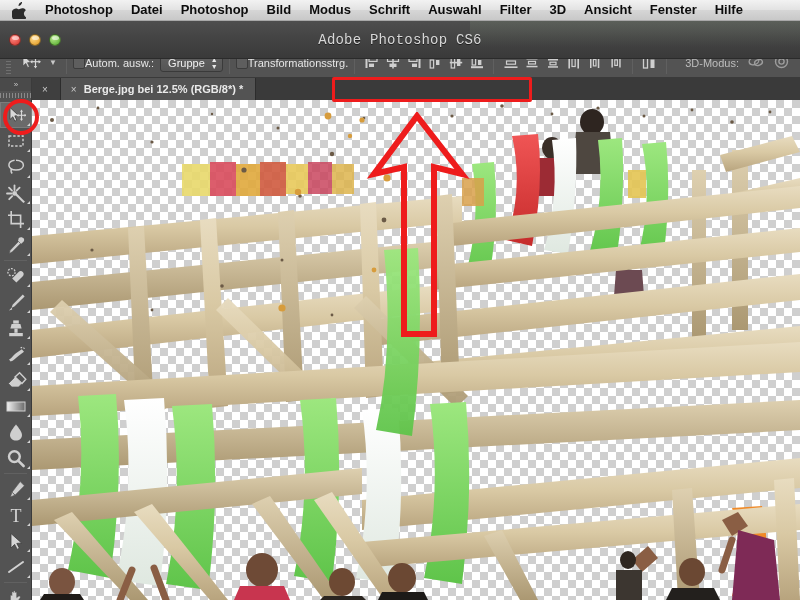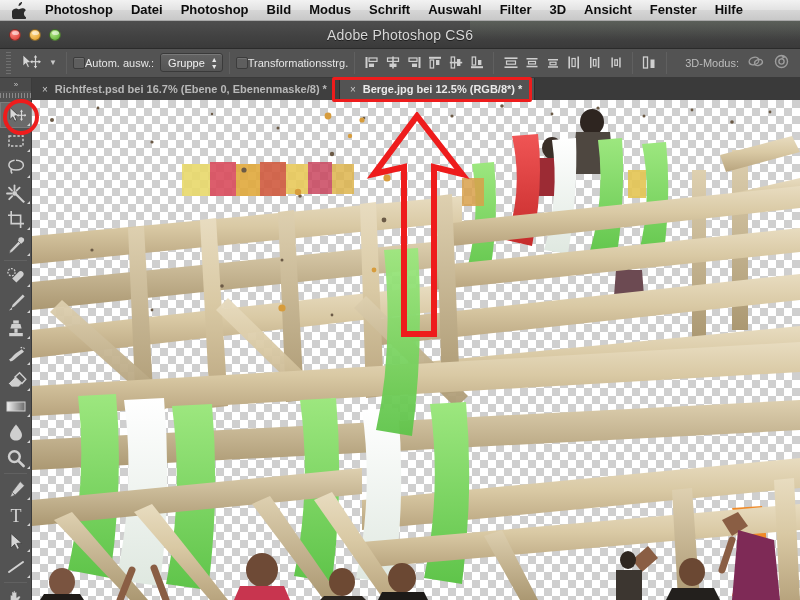--- a/index.html
+++ b/index.html
@@ -26,26 +26,27 @@
     font-size: 16px; line-height: 1; color: #2a2a2a;
   }
   .menu-item {
     font-size: 13px; color: #0c0c0c; padding: 0 9px;
     line-height: 20px; white-space: nowrap; font-weight: bold;
   }
   .menu-item.app-name { font-weight: bold; }
 
   
   .titlebar {
-    position: absolute; top: 21px; left: 0; width: 800px; height: 28px;
+    position: absolute; top: 21px; left: 0; width: 800px; height: 38px;
     background: linear-gradient(to bottom, #4e4e4e 0%, #444 45%, #3a3a3a 100%);
     border-bottom: 1px solid #2b2b2b;
     display: flex; align-items: center;
     z-index: 38;
     overflow: hidden;
+    font-family: Liberation Mono, monospace;
   }
   .titlebar::after{
     content:""; position:absolute; right:0; top:0; width: 330px; height:100%;
     background: linear-gradient(to bottom, rgba(120,135,115,.30), rgba(60,66,58,.0) 70%);
     pointer-events:none;
   }
   .traffic { display: flex; gap: 8px; padding-left: 9px; }
   .light {
     width: 12px; height: 12px; border-radius: 50%;
     border: 1px solid rgba(0,0,0,.45);
@@ -561,21 +562,20 @@
     <div class="tool">
       <svg width="20" height="19" viewBox="0 0 20 19">
         <path d="M4.4 9.8 L4.4 6.6 C4.4 5.7 5.9 5.7 5.9 6.6 L5.9 3.4 C5.9 2.4 7.5 2.4 7.5 3.4 L7.5 2.4 C7.5 1.4 9.1 1.4 9.1 2.4 L9.1 3.6 C9.1 2.7 10.7 2.7 10.7 3.6 L10.7 8.6 L12.6 7.2 C13.6 6.5 14.9 7.9 14.1 8.9 L10.6 14 C9.9 15.3 9 16.6 7.4 16.6 L6.3 16.6 C5 16.6 4.4 15.6 4.4 14.4 Z" fill="#d2d2d2" stroke="#4a4a4a" stroke-width=".5"></path>
       </svg>
     </div>
   </div>
 
   <div class="tabbar">
     <div class="tab inactive">
       <span class="tab-close">×</span>
-      <span>Richtfest.psd bei 16.7% (Ebene 0, Ebenenmaske/8) *</span>
     </div>
     <div class="tab active">
       <span class="tab-close">×</span>
       <span>Berge.jpg bei 12.5% (RGB/8*) *</span>
     </div>
   </div>
 
   <div class="canvas-wrap">
     <svg class="artwork" viewBox="0 0 768 500" preserveAspectRatio="none">
       <defs>

